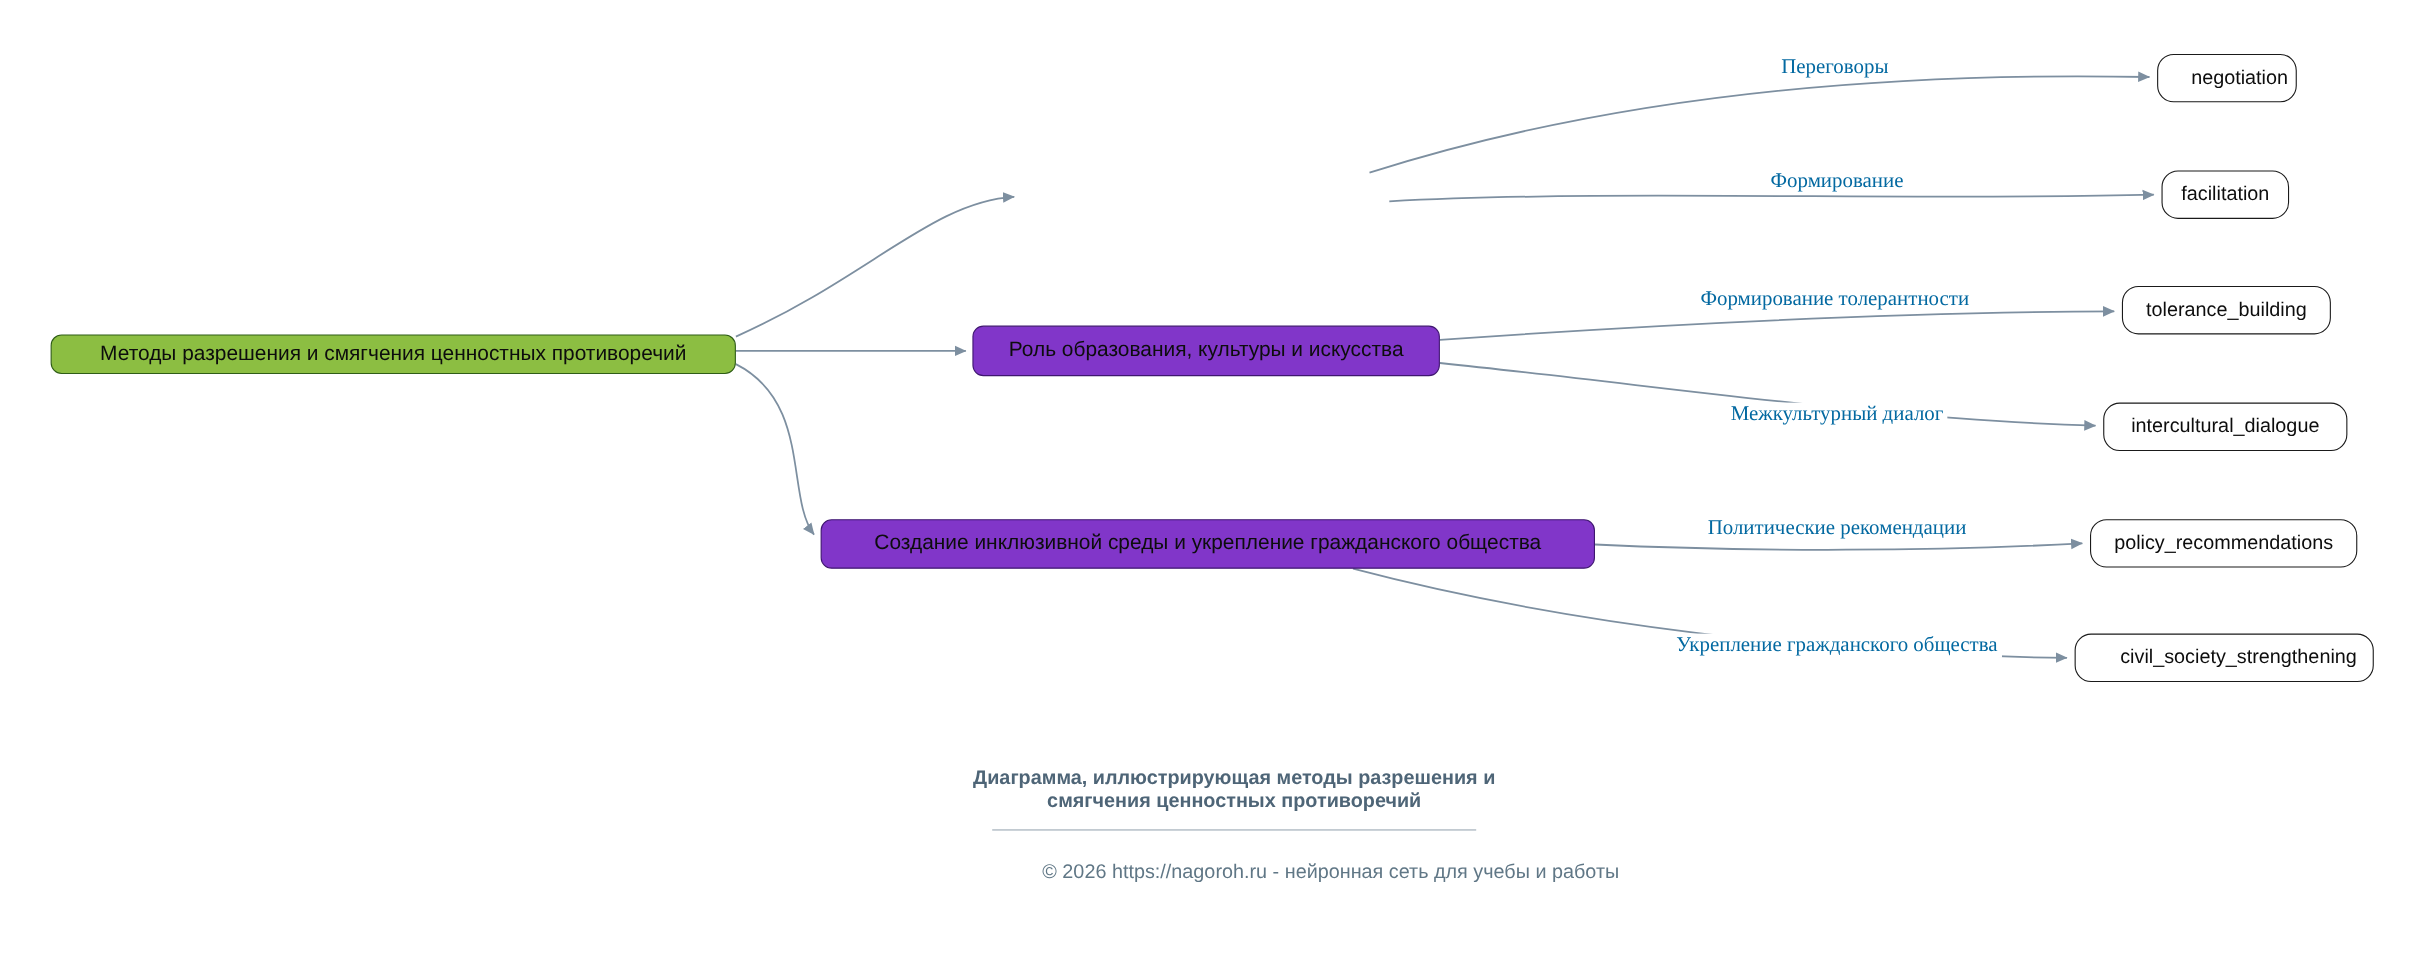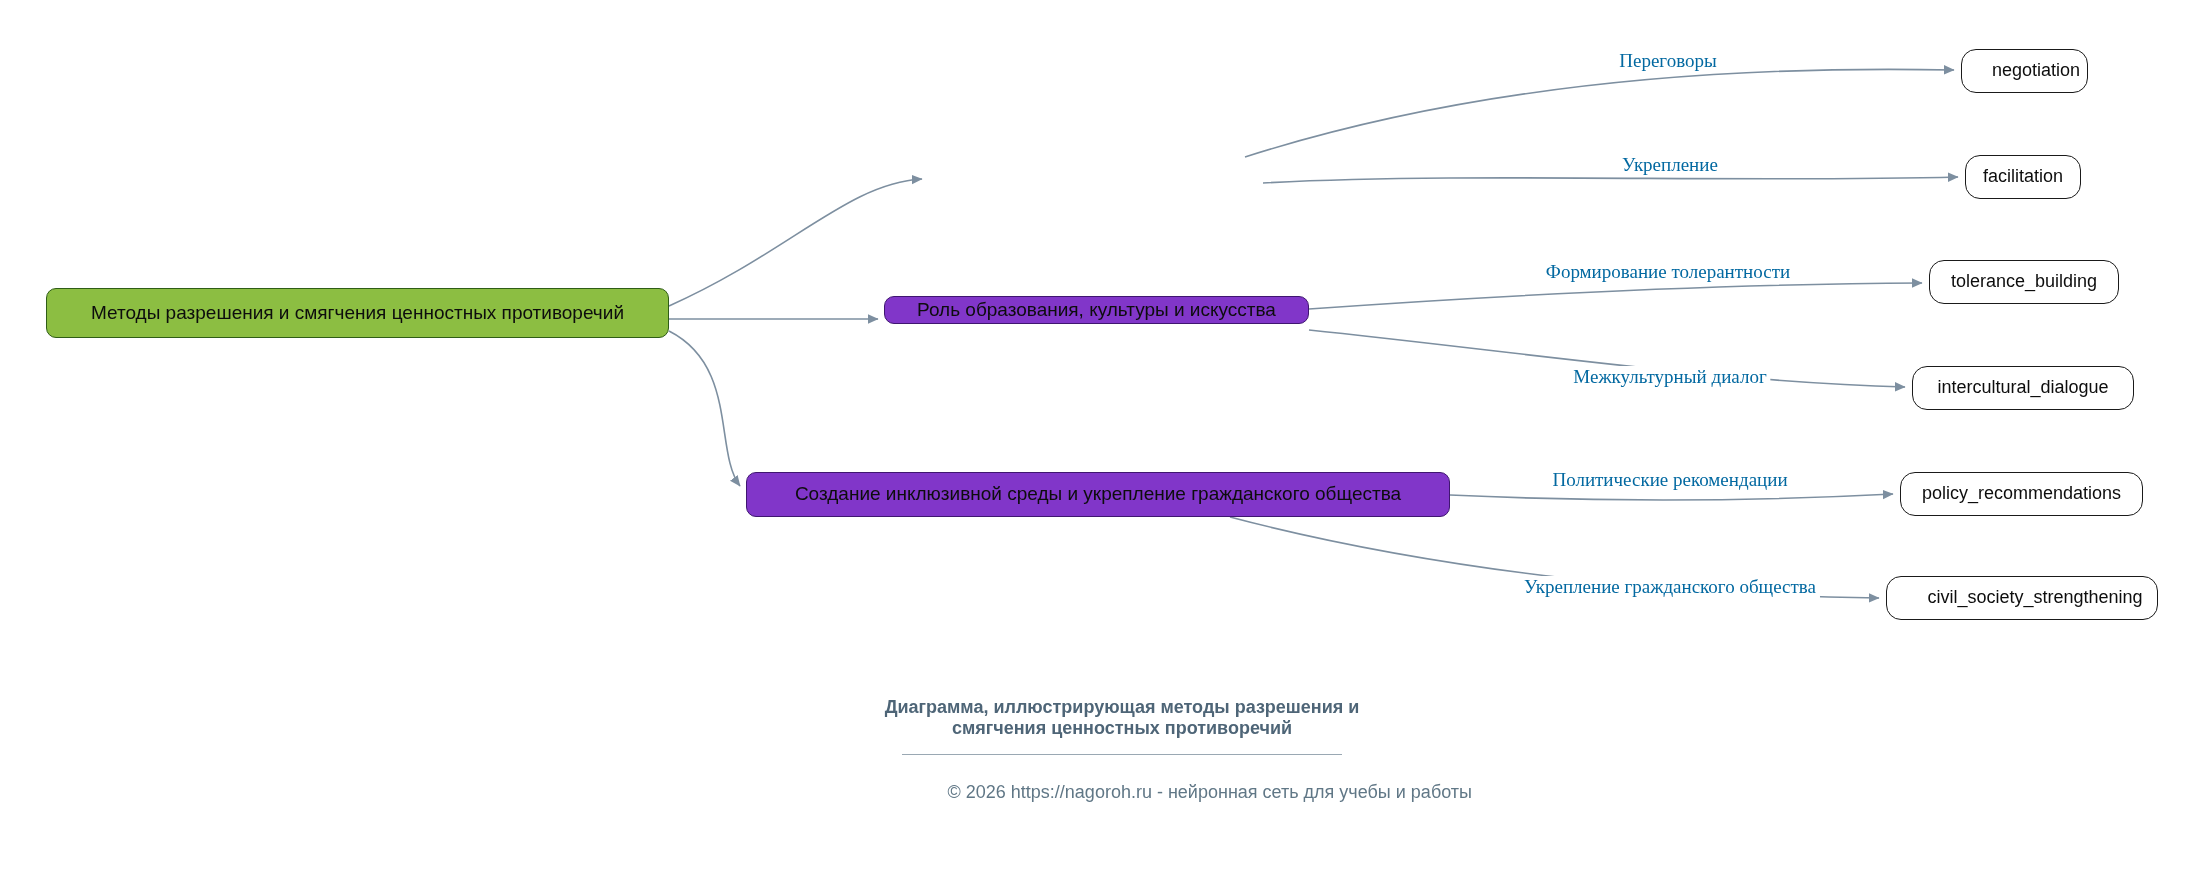--- a/index.html
+++ b/index.html
@@ -51,23 +51,23 @@
     border: 1.5px solid var(--branch-border, #3f1670);
     border-radius: 10px;
   }
   .node.leaf {
     background: var(--leaf-fill, #ffffff);
     border: 1.5px solid var(--leaf-border, #1a1a1a);
     border-radius: 15px;
     font-size: 18px;
   }
 
-  #node-root            { left:  46px; top: 288px; width: 623px; height: 50px; }
+  #node-root            { left:  46px; top: 304px; width: 623px; height: 36px; }
   #node-branch-dialogue { left: 929px; top: 155px; width: 334px; height: 46px; }
-  #node-branch-education{ left: 884px; top: 296px; width: 425px; height: 28px; }
+  #node-branch-education{ left: 884px; top: 296px; width: 425px; height: 46px; }
   #node-branch-inclusive{ left: 746px; top: 472px; width: 704px; height: 45px; }
 
   #node-leaf-negotiation   { left: 1961px; top:  49px; width: 127px; height: 44px; padding-left: 23px; }
   #node-leaf-facilitation  { left: 1965px; top: 155px; width: 116px; height: 44px; }
   #node-leaf-tolerance     { left: 1929px; top: 260px; width: 190px; height: 44px; }
   #node-leaf-intercultural { left: 1912px; top: 366px; width: 222px; height: 44px; }
   #node-leaf-policy        { left: 1900px; top: 472px; width: 243px; height: 44px; text-align: right; }
   #node-leaf-civil         { left: 1886px; top: 576px; width: 272px; height: 44px; padding-left: 26px; }
 
   .edge-label {
@@ -143,21 +143,21 @@
   <div class="node branch" id="node-branch-inclusive">Создание инклюзивной среды и укрепление гражданского общества</div>
 
   <div class="node leaf" id="node-leaf-negotiation">negotiation</div>
   <div class="node leaf" id="node-leaf-facilitation">facilitation</div>
   <div class="node leaf" id="node-leaf-tolerance">tolerance_building</div>
   <div class="node leaf" id="node-leaf-intercultural">intercultural_dialogue</div>
   <div class="node leaf" id="node-leaf-policy">policy_recommendations</div>
   <div class="node leaf" id="node-leaf-civil">civil_society_strengthening</div>
 
   <div class="edge-label" id="edge-label-negotiation">Переговоры</div>
-  <div class="edge-label" id="edge-label-facilitation">Укрепление</div>
+  <div class="edge-label" id="edge-label-facilitation">Формирование</div>
   <div class="edge-label" id="edge-label-tolerance">Формирование толерантности</div>
   <div class="edge-label" id="edge-label-intercultural">Межкультурный диалог</div>
   <div class="edge-label" id="edge-label-policy">Политические рекомендации</div>
   <div class="edge-label" id="edge-label-civil">Укрепление гражданского общества</div>
 
   <div class="caption">
     <div>Диаграмма, иллюстрирующая методы разрешения и</div>
     <div>смягчения ценностных противоречий</div>
   </div>
   <div class="caption-divider"></div>

